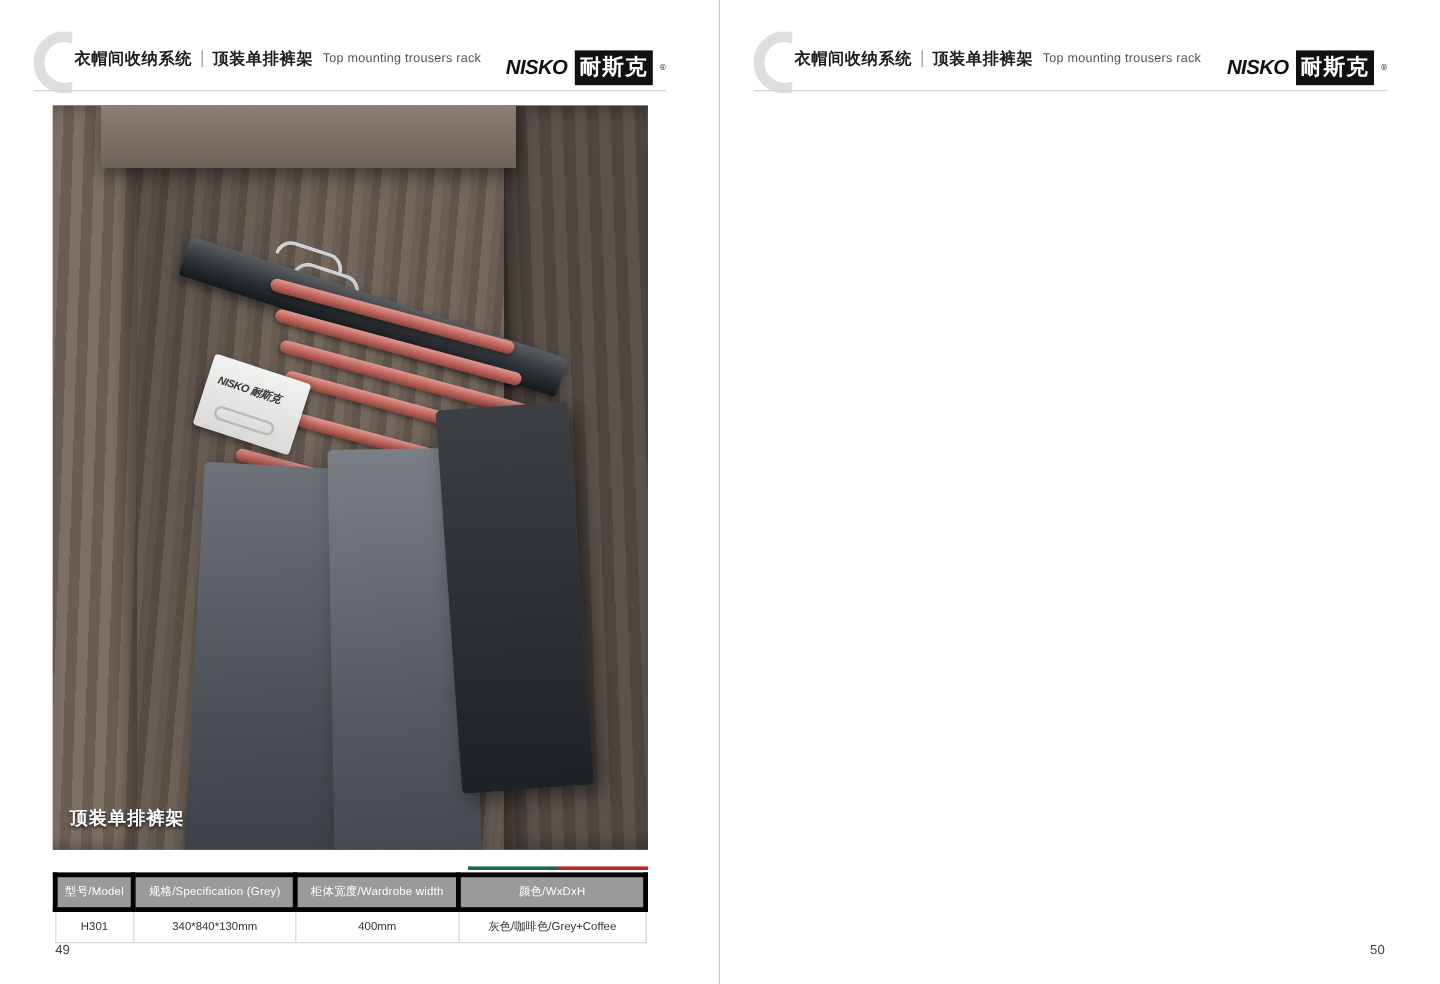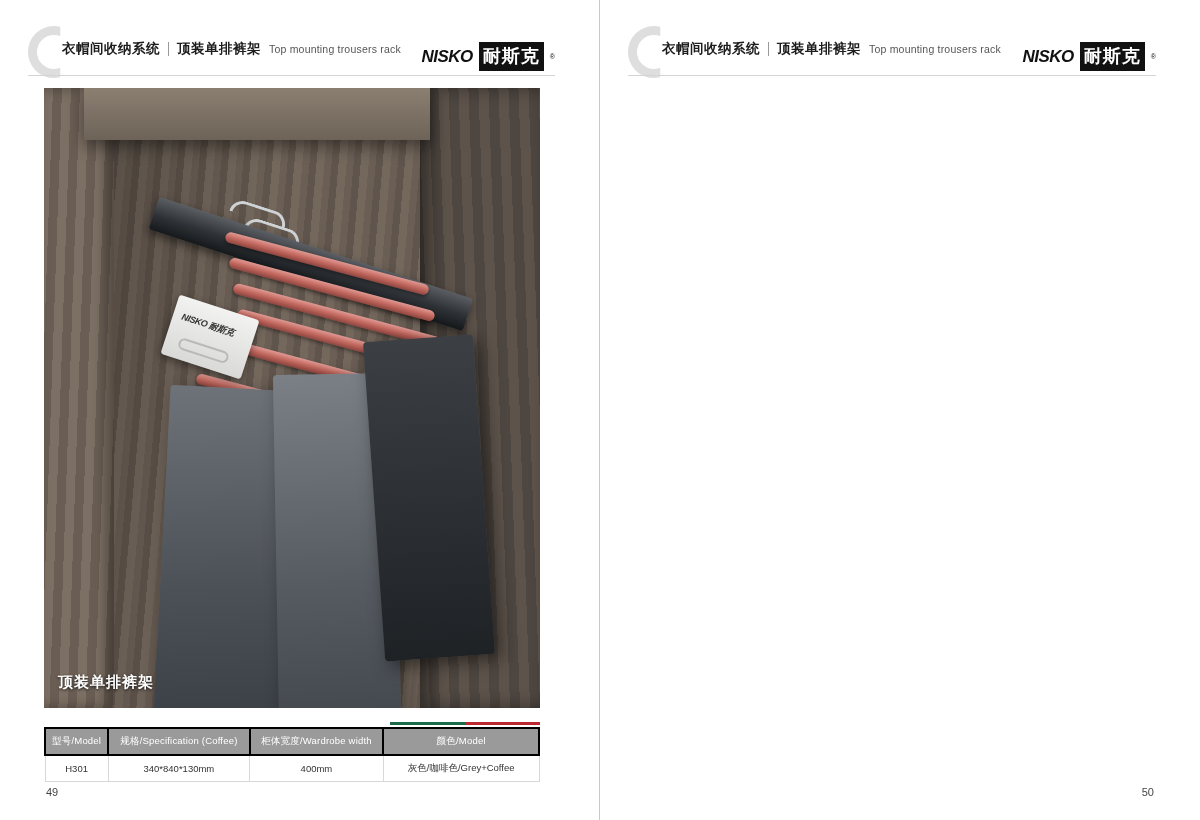--- a/index.html
+++ b/index.html
@@ -125,21 +125,21 @@
   }
 
   
   .spec { position:absolute; left:44px; top:722px; width:496px; }
   .spec .accent { display:flex; height:3px; width:150px; margin-left:346px; }
   .spec .accent .g { flex:1; background:#1a6b4a; }
   .spec .accent .r { flex:1; background:#b9292f; }
   table.spec-t { border-collapse:collapse; width:100%; margin-top:2px; }
   table.spec-t th {
     background:#9a9a9a; color:#fff; font-size:9.5px; font-weight:normal;
-    padding:6px 2px; border:2px solid #000000; text-align:center; letter-spacing:.2px;
+    padding:6px 2px; border:4px solid #000000; text-align:center; letter-spacing:.2px;
   }
   table.spec-t td {
     font-size:9.5px; color:#333; padding:6px 14px; text-align:center;
     border:1px solid #d8d8d8; background:#fff;
   }
 
   .folio { position:absolute; bottom:22px; font-size:11px; color:#444;margin-top:40px; }
   .folio.l { left:46px; }
   .folio.r { right:46px;text-align:center; }
 </style>
@@ -200,23 +200,23 @@
 
     <div class="spec">
       <div class="accent">
         <div class="g"></div>
         <div class="r"></div>
       </div>
       <table class="spec-t">
         <thead>
           <tr>
             <th>型号/Model</th>
-            <th>规格/Specification (Coffee)</th>
+            <th>规格/Specification (Grey)</th>
             <th>柜体宽度/Wardrobe width</th>
-            <th>颜色/Model</th>
+            <th>颜色/WxDxH</th>
           </tr>
         </thead>
         <tbody>
           <tr>
             <td>H301</td>
             <td>340*840*130mm</td>
             <td>400mm</td>
             <td>灰色/咖啡色/Grey+Coffee</td>
           </tr>
         </tbody>

